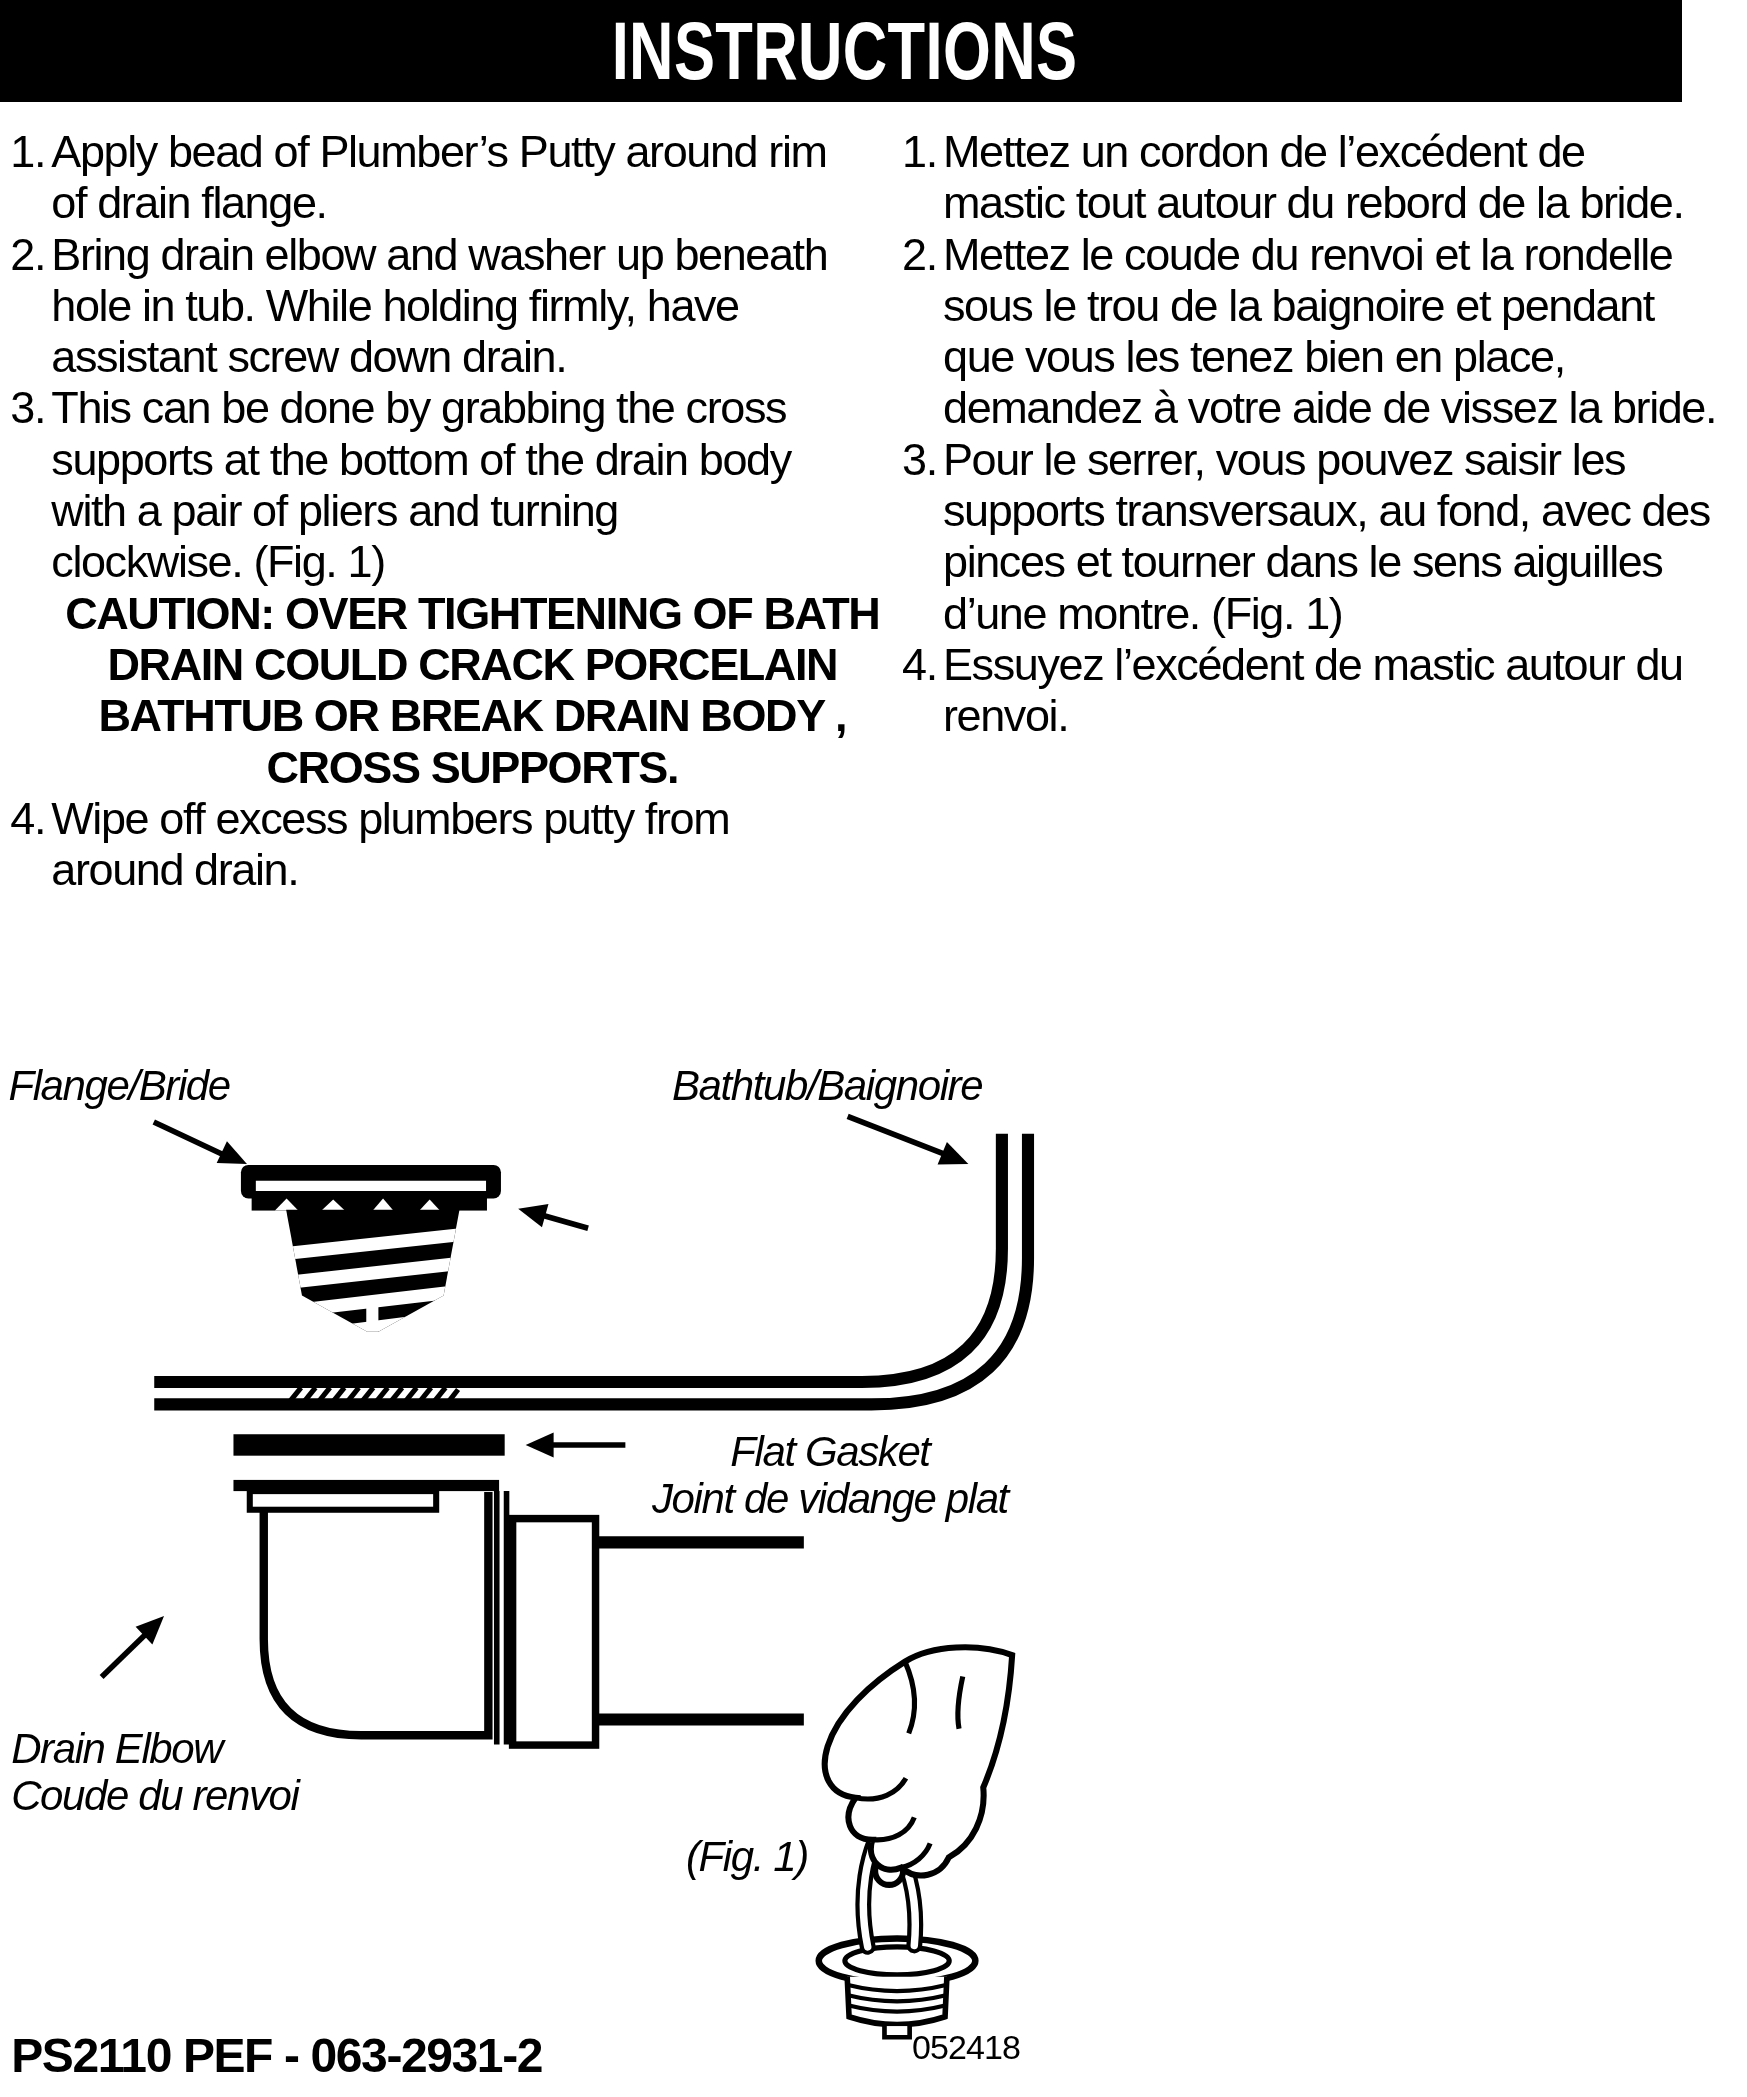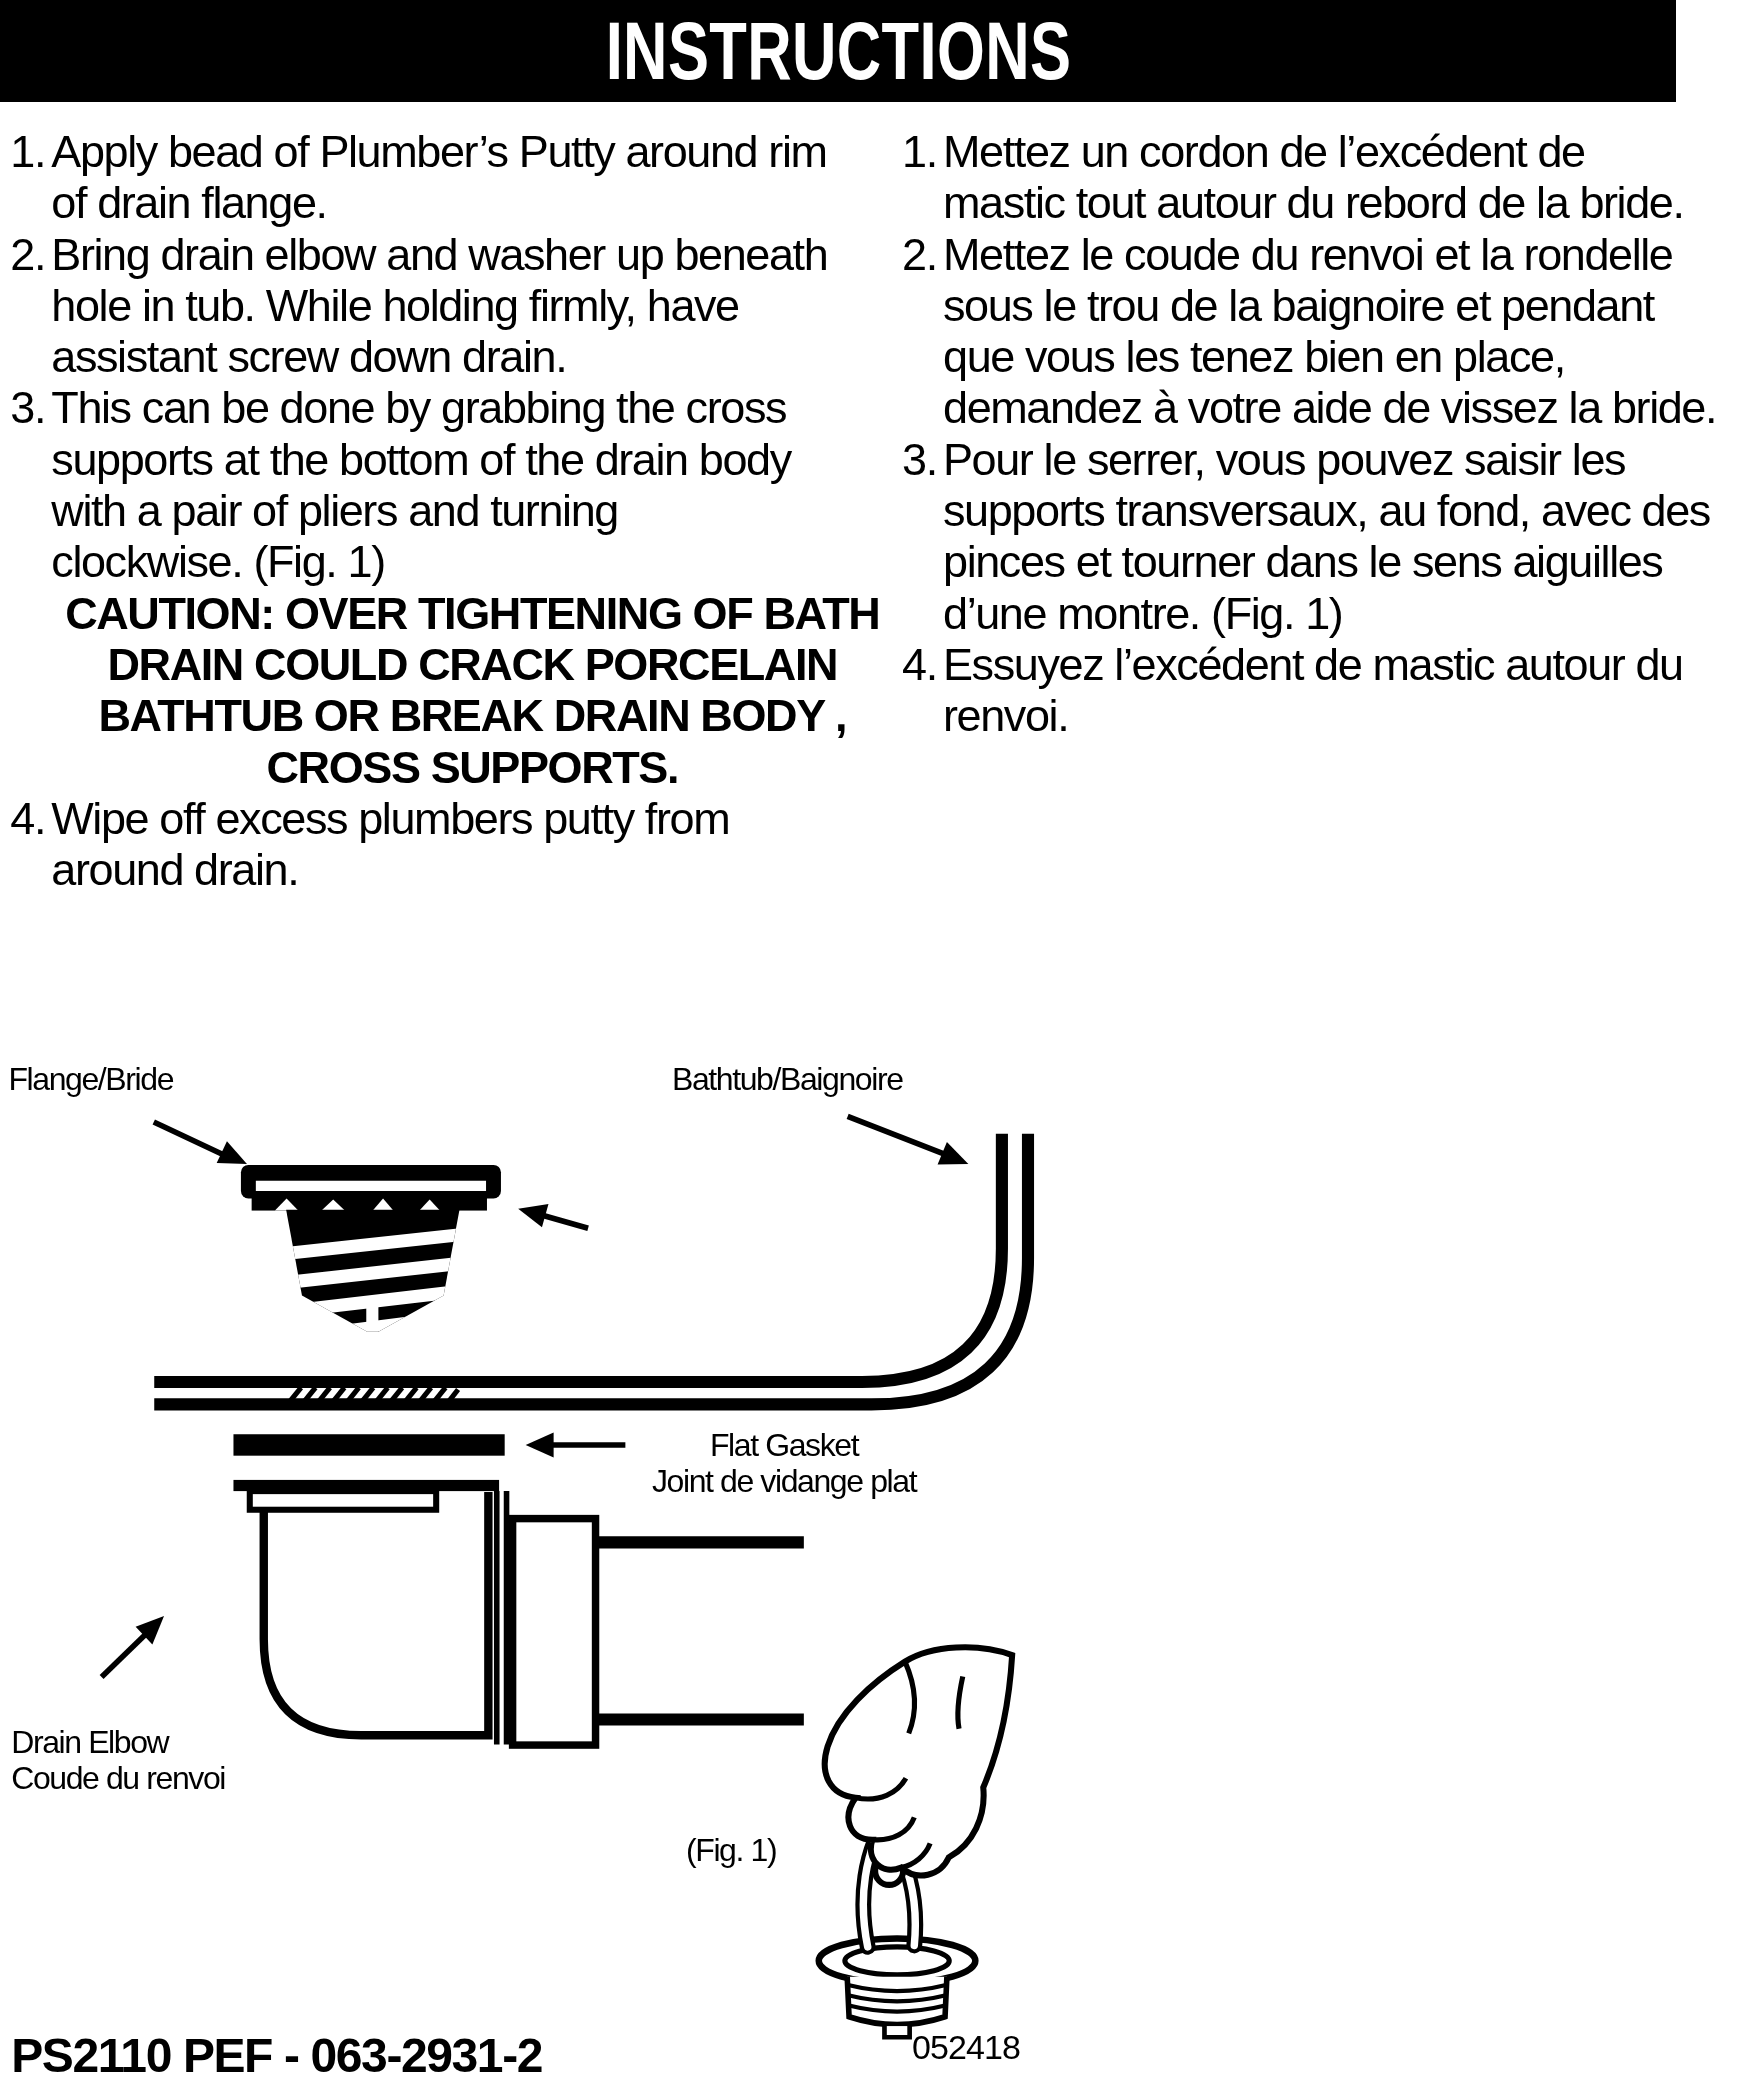--- a/index.html
+++ b/index.html
@@ -3,41 +3,42 @@
 <meta charset="utf-8">
 <style>
   html,body { margin:0; padding:0; background:#ffffff; }
   .page {
     position:relative; width:1748px; height:2097px; background:#ffffff;
     font-family:"Liberation Sans","DejaVu Sans",sans-serif; color:#000;
     overflow:hidden;
   }
   .header-bar {
     position:absolute; left:0; top:0; width:1676px; height:102px;
-    background:#000; display:flex; align-items:center; justify-content:center;
+    background:#000; display:flex; align-items:center; justify-content:center;padding-left:6px;
   }
   .header-title {
     color:#fff; font-size:82px; font-weight:bold; letter-spacing:0.5px;
     display:inline-block; transform:scaleX(0.75); white-space:nowrap;
   }
   .col {
     position:absolute; top:126px; font-size:45px; line-height:1.14;
     letter-spacing:-1.4px;
   }
   .col-en { left:10.3px;  width:883px; }
   .col-fr { left:902px; width:846px; }
   .item { display:flex; align-items:flex-start; }
   .item .num { flex:0 0 41px; }
   .item .txt { white-space:pre; }
   .caution {
     font-weight:bold; text-align:center; white-space:pre; padding-left:41px;
   }
   .lbl {
-    position:absolute; font-size:32px; line-height:1.12; letter-spacing:-1.4px;
+    position:absolute; font-size:42px; line-height:1.12; letter-spacing:-1.4px;
     white-space:pre;
+    font-style:italic;
   }
   .lbl-flange  { left:8.4px;   top:1062px; }
   .lbl-bathtub { left:672px; top:1062px; }
   .lbl-putty   { left:606px; top:1196px; }
   .lbl-gasket  { left:652px; top:1428px;text-align:center; }
   .lbl-elbow   { left:11.2px;   top:1725px; }
   .lbl-fig1    { left:686px; top:1797px;margin-top:36px; }
   .footer-block {
     position:absolute; left:11.2px; top:1931px; font-weight:bold;
     font-size:48px; line-height:1.04; letter-spacing:-1.4px; white-space:pre;

